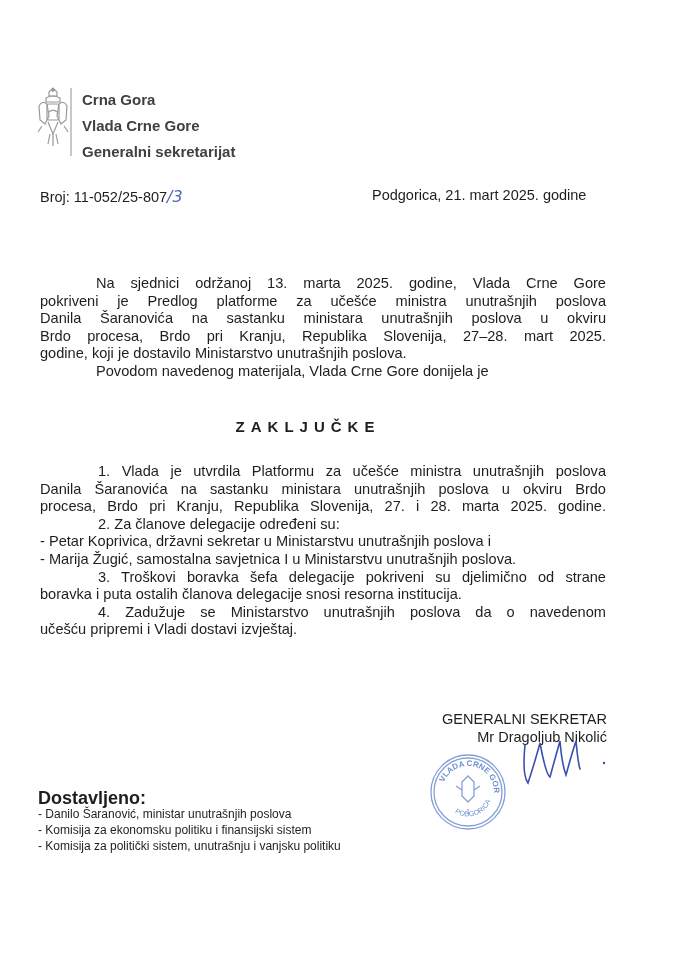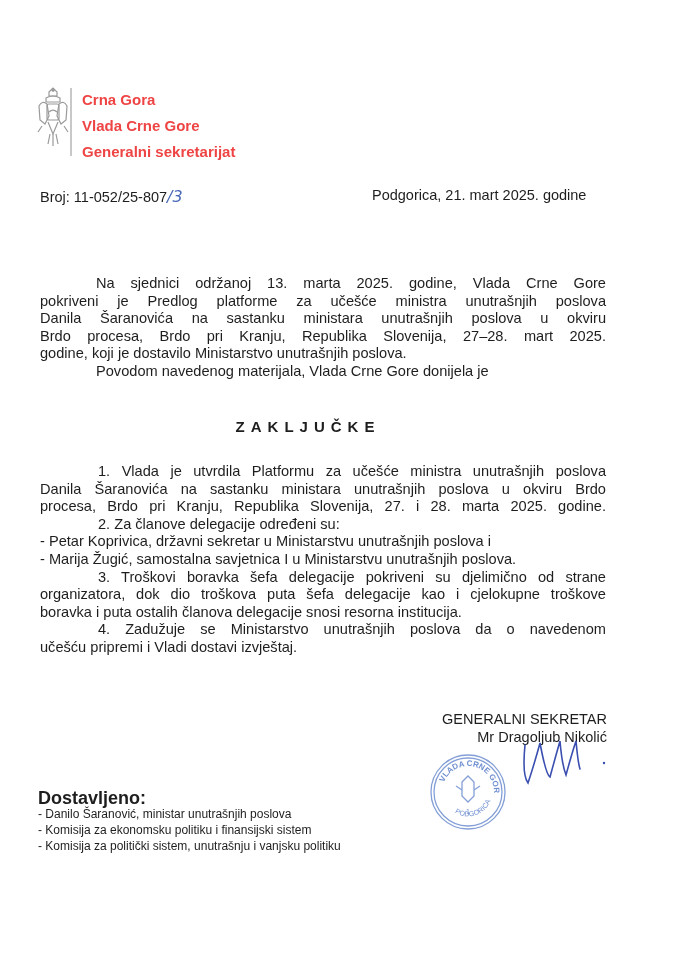--- a/index.html
+++ b/index.html
@@ -1,21 +1,21 @@
 <!DOCTYPE html>
 <html><head>
   <meta charset="utf-8">
   <style>
     html, body { margin: 0; padding: 0; background: #ffffff; }
     body {
       width: 679px; height: 960px; position: relative; overflow: hidden;
       font-family: "Liberation Sans", sans-serif; color: #1e1e1e;
     }
     .abs { position: absolute; }
-    .hdr-line { font-size: 15px; font-weight: bold; color: #ef4444; left: 82px; }
+    .hdr-line { font-size: 15px; font-weight: bold; color: #404040; left: 82px; }
     .vbar { left: 70px; top: 88px; width: 2px; height: 68px; background: #c8c8c8; }
     .crest { left: 36px; top: 86px; width: 34px; height: 70px; }
     .meta { font-size: 14.5px; top: 187px; }
     .body-text {
       position: absolute; left: 40px; width: 566px;
       font-size: 14.6px; line-height: 17.6px; text-align: justify;
     }
     .line { display: block; white-space: nowrap; }
     .just { text-align-last: justify; white-space: normal; }
     .indent { padding-left: 56px; }
@@ -69,21 +69,20 @@
 <div class="title">ZAKLJUČKE</div>
 
 <div class="body-text" style="top:463px">
   <span class="line just indent2">1. Vlada je utvrdila Platformu za učešće ministra unutrašnjih poslova</span>
   <span class="line just">Danila Šaranovića na sastanku ministara unutrašnjih poslova u okviru Brdo</span>
   <span class="line just">procesa, Brdo pri Kranju, Republika Slovenija, 27. i 28. marta 2025. godine.</span>
   <span class="line indent2">2. Za članove delegacije određeni su:</span>
   <span class="line"><span>- </span><b>Petar Koprivica</b><span>, državni sekretar u Ministarstvu unutrašnjih poslova i</span></span>
   <span class="line"><span>- </span><b>Marija Žugić</b><span>, samostalna savjetnica I u Ministarstvu unutrašnjih poslova.</span></span>
   <span class="line just indent2">3. Troškovi boravka šefa delegacije pokriveni su djelimično od strane</span>
-  <span class="line just">organizatora, dok dio troškova puta šefa delegacije kao i cjelokupne troškove</span>
   <span class="line">boravka i puta ostalih članova delegacije snosi resorna institucija.</span>
   <span class="line just indent2">4. Zadužuje se Ministarstvo unutrašnjih poslova da o navedenom</span>
   <span class="line">učešću pripremi i Vladi dostavi izvještaj.</span>
 </div>
 
 <div class="abs sig" style="top:711px; right:72px">GENERALNI SEKRETAR</div>
 <div class="abs sig" style="top:729px; right:72px">Mr Dragoljub Nikolić</div>
 
 <div class="abs stamp">
   <svg width="80" height="80" viewBox="0 0 80 80">

